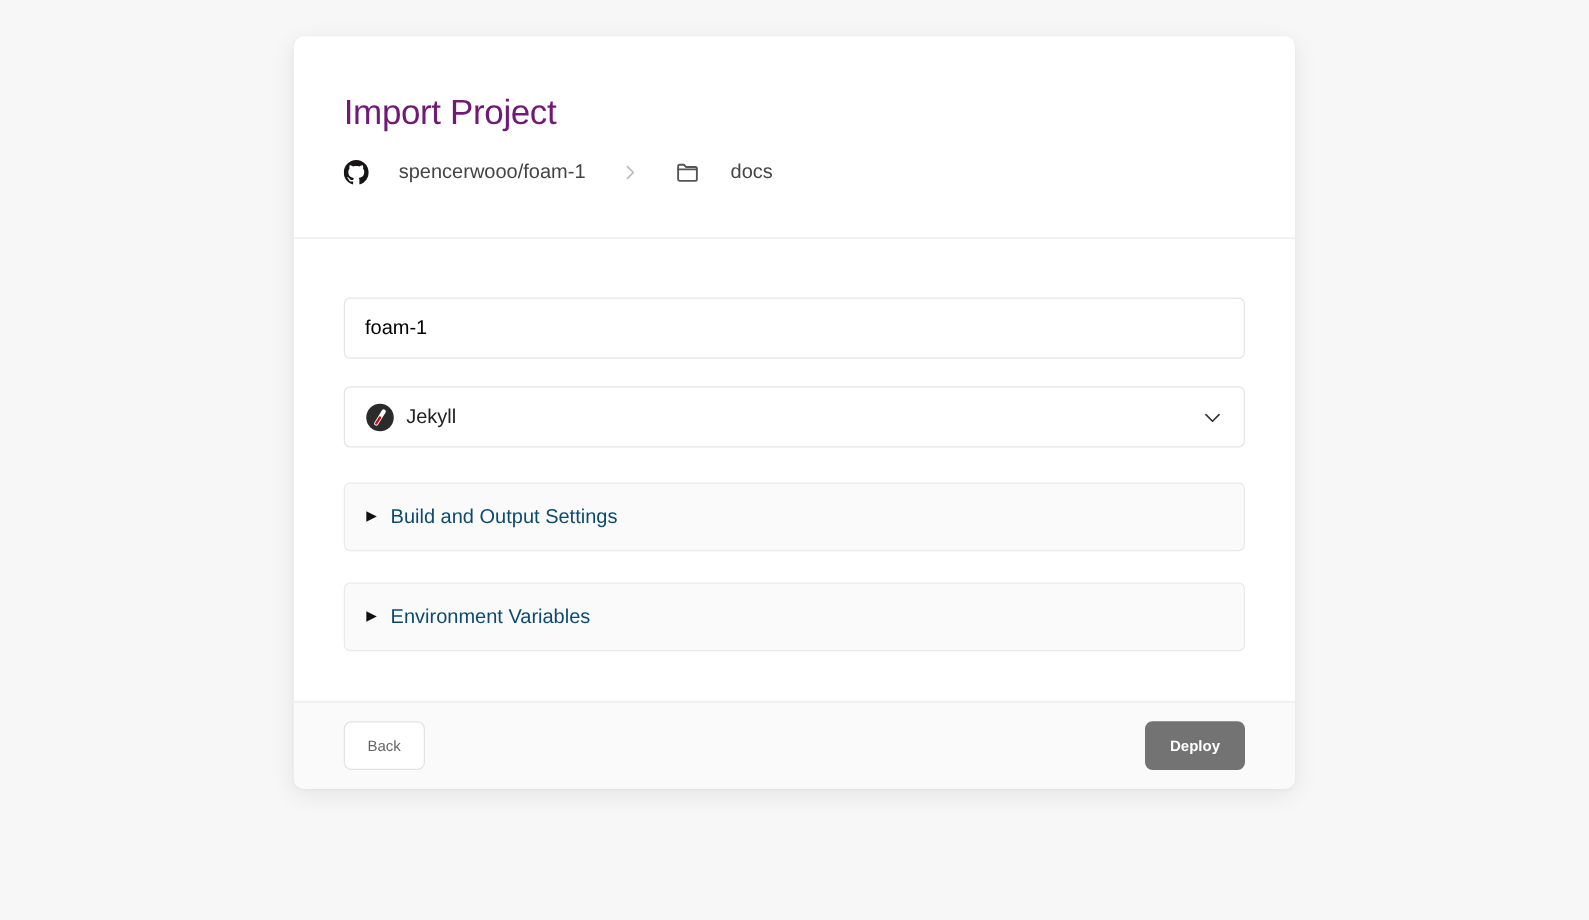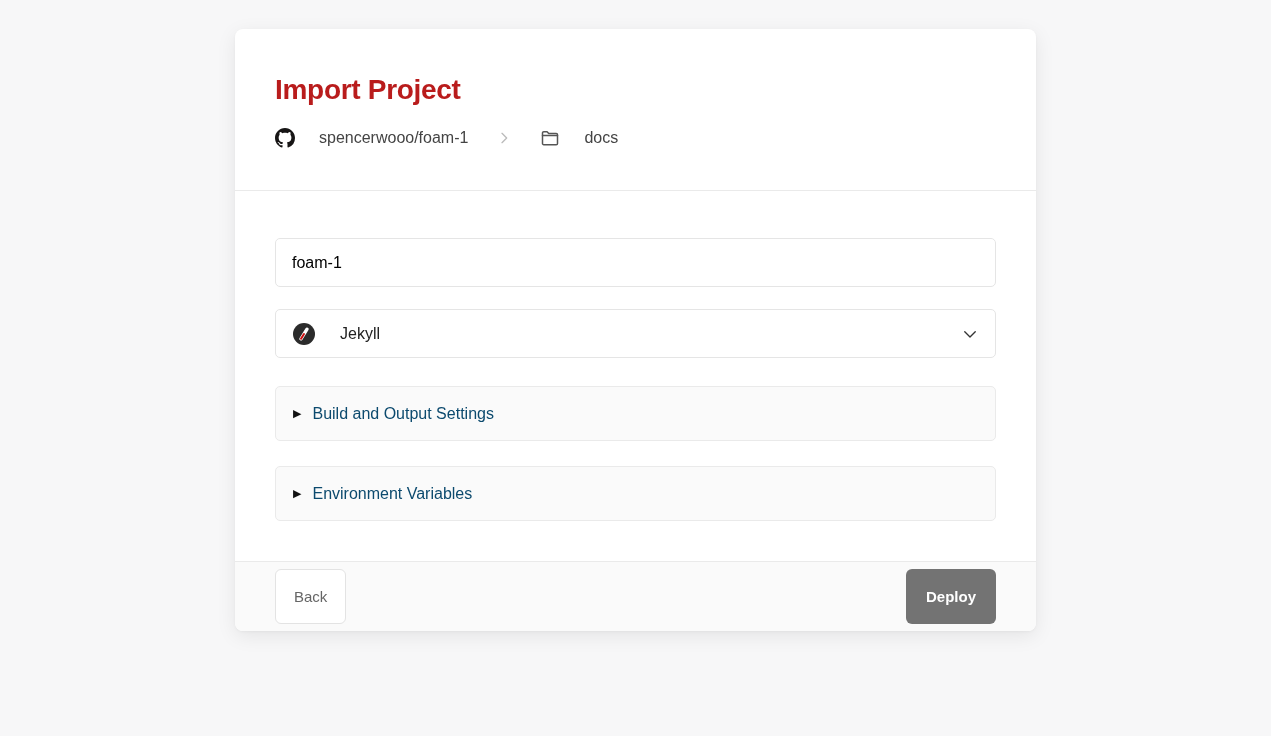--- a/index.html
+++ b/index.html
@@ -14,22 +14,22 @@
     margin: 29px auto 0;
     background: #ffffff;
     border-radius: 8px;
     box-shadow: 0 5px 20px rgba(0,0,0,0.08), 0 1px 3px rgba(0,0,0,0.04);
     overflow: hidden;
   }
   
   .card-header { padding: 45px 40px 0; }
   .card-title {
     font-size: 28px;
-    font-weight: 700;
-    color: #b91c1c;
+    font-weight: 400;
+    color: #701a75;
     letter-spacing: -0.3px;
   }
   .breadcrumb {
     display: flex;
     align-items: center;
     margin-top: 22px;
     padding-bottom: 42px;
     font-size: 16px;
     color: #444444;
     gap: 16px;
@@ -70,21 +70,20 @@
     width: 100%;
     height: 49px;
     border: 1px solid #e5e5e5;
     border-radius: 5px;
     padding: 0 16px;
     display: flex;
     align-items: center;
     background: #ffffff;
     cursor: pointer;
     margin-bottom: 28px;
-    gap: 15px;
   }
   .select-box .fw-icon { display: inline-flex; margin-right: 9px; }
   .select-value { font-size: 16px; color: #222222; flex: 1; }
   .select-box .chev { display: inline-flex; color: #333333; }
 
   .accordion {
     width: 100%;
     border: 1px solid #eaeaea;
     border-radius: 5px;
     background: #fafafa;
@@ -107,23 +106,23 @@
   .card-footer {
     height: 70px;
     background: #fafafa;
     border-top: 1px solid #eaeaea;
     display: flex;
     align-items: center;
     justify-content: space-between;
     padding: 0 40px;
   }
   .btn {
-    height: 55px;
+    height: 39px;
     border-radius: 6px;
-    font-size: 15px;
+    font-size: 12px;
     font-family: "Liberation Sans", sans-serif;
     cursor: pointer;
     display: inline-flex;
     align-items: center;
     justify-content: center;
     padding: 0 18px;
     text-align: center;
   }
   .btn-back {
     background: #ffffff;

